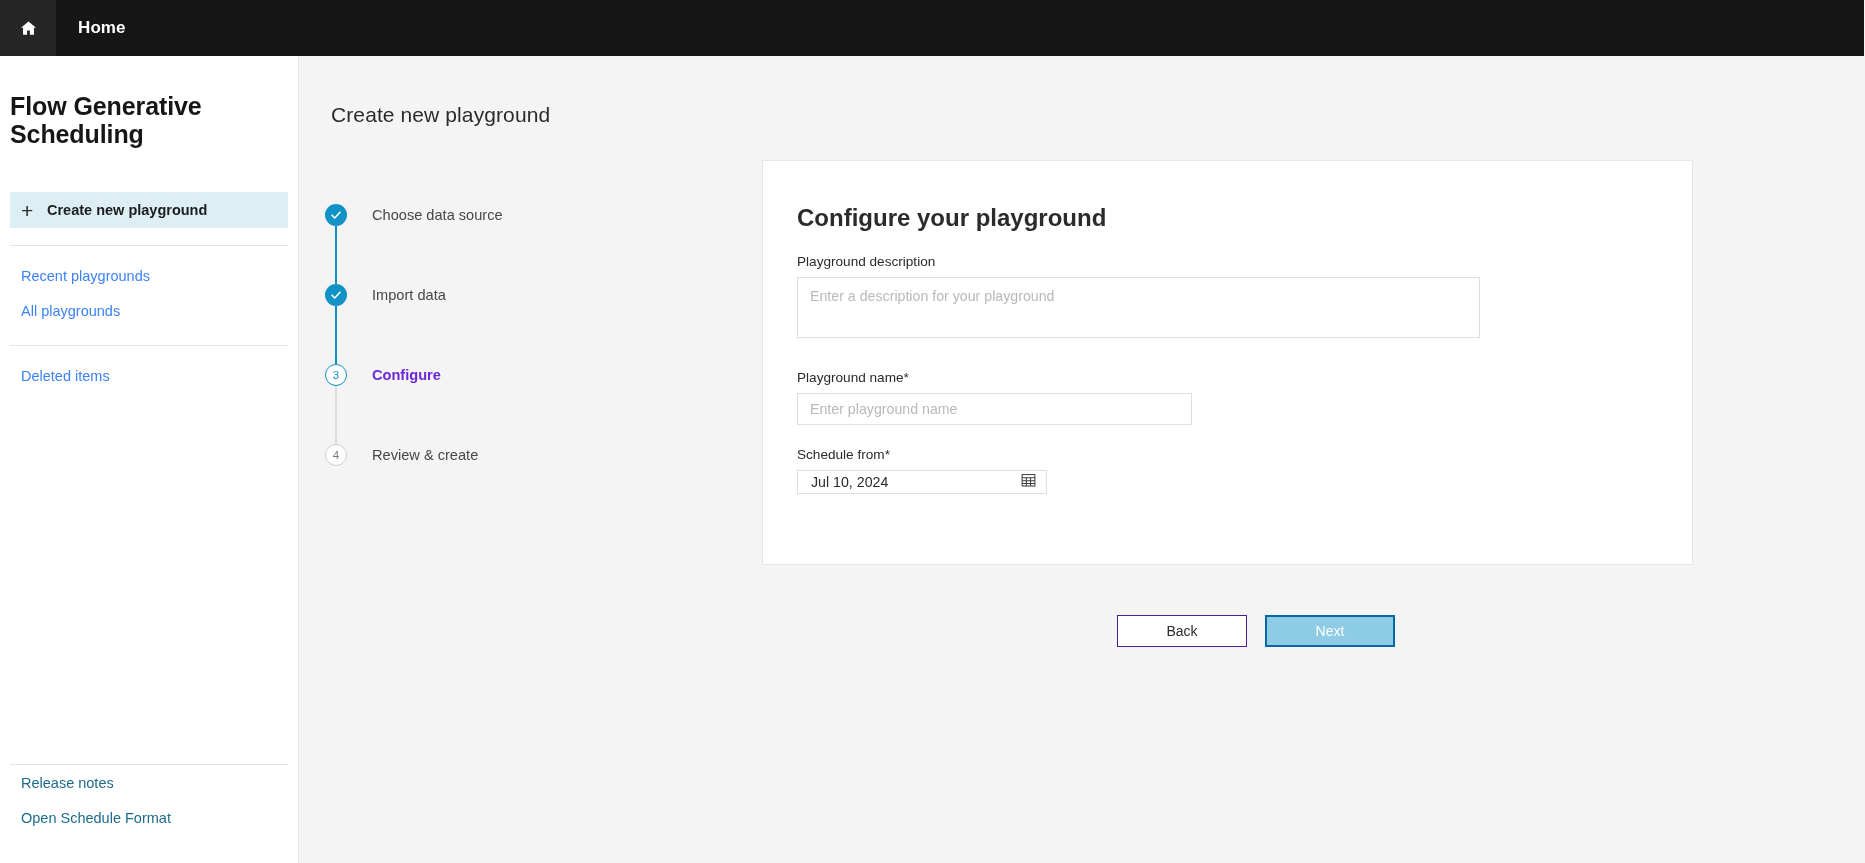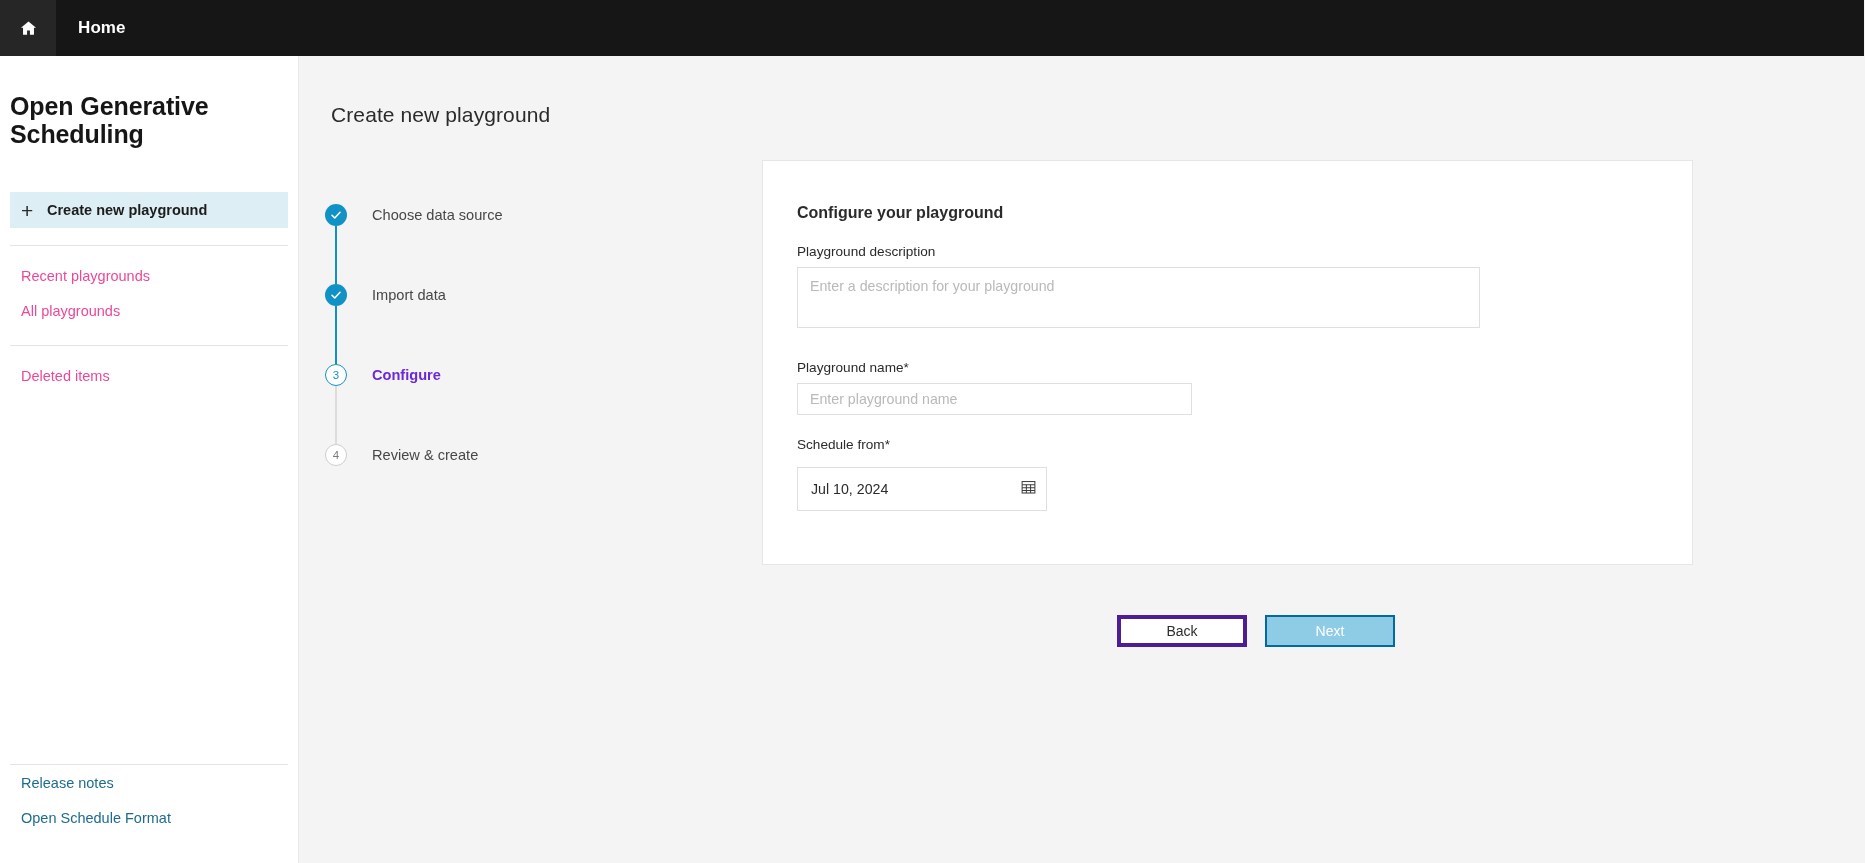--- a/index.html
+++ b/index.html
@@ -89,21 +89,21 @@
     background: #e4e4e4;
     margin: 17px 10px 0 10px;
   }
   .nav-list { margin-top: 12px; }
   .nav-item {
     height: 35px;
     display: flex;
     align-items: center;
     padding-left: 21px;
     font-size: 14.5px;
-    color: #ec4899;
+    color: #3b82f6;
     cursor: pointer;
   }
   .sidebar-spacer { flex: 1; }
   .links-block { padding-bottom: 28px; }
   .link-item {
     height: 35px;
     display: flex;
     align-items: center;
     padding-left: 21px;
     font-size: 14.5px;
@@ -193,21 +193,21 @@
   .card {
     position: absolute;
     top: 104px; left: 463px;
     width: 931px;
     height: 405px;
     background: #ffffff;
     border: 1px solid #e6e6e6;
   }
   .card-title {
     margin: 43px 0 0 34px;
-    font-size: 16px;
+    font-size: 24px;
     color: #2b2b2b;
   }
   .field { margin-left: 34px; }
   .field-label {
     font-size: 13.6px;
     color: #2b2b2b;
     display: block;
   }
   .req { color: #2b2b2b; }
   .text-input {
@@ -234,23 +234,23 @@
     font-family: "Liberation Sans", sans-serif;
     font-size: 14.2px;
     color: #2b2b2b;
     padding: 10px 12px;
     resize: none;
     outline: none;
   }
   .textarea-input::placeholder { color: #b9b9b9; }
   .date-wrap {
     position: relative;
-    margin-top: 15px;
+    margin-top: 8px;
     width: 250px;
-    height: 44px;
+    height: 24px;
     border: 1px solid #dfdfdf;
     background: #ffffff;
     display: flex;
     align-items: center;
   }
   .date-value {
     font-size: 14.2px;
     color: #2b2b2b;
     padding-left: 13px;
   }
@@ -275,21 +275,21 @@
     height: 32px;
     font-family: "Liberation Sans", sans-serif;
     font-size: 14px;
     cursor: pointer;
     display: flex;
     align-items: center;
     justify-content: center;
   }
   .btn-back {
     background: #ffffff;
-    border: 4px solid #4c1d95;
+    border: 1px solid #4c1d95;
     color: #2b2b2b;
   }
   .btn-next {
     background: #8ecce5;
     border: 2px solid #0369a1;
     color: #ffffff;
   }
 </style>
 </head>
 <body>
@@ -300,21 +300,21 @@
       <svg width="19" height="19" viewBox="0 0 24 24" fill="#ffffff">
         <path d="M12 3L2.5 11h2.6v9h5.1v-5.6h3.6V20h5.1v-9h2.6L12 3z"></path>
       </svg>
     </span>
   </div>
   <div class="topbar-title">Home</div>
 </div>
 
 <div class="sidebar">
 
-  <div class="app-title">Open Generative Scheduling</div>
+  <div class="app-title">Flow Generative Scheduling</div>
 
   <div class="create-item">
     <span class="plus">+</span>
     <span class="lbl">Create new playground</span>
   </div>
 
   <div class="sb-divider"></div>
 
   <div class="nav-list">
     <div class="nav-item">

